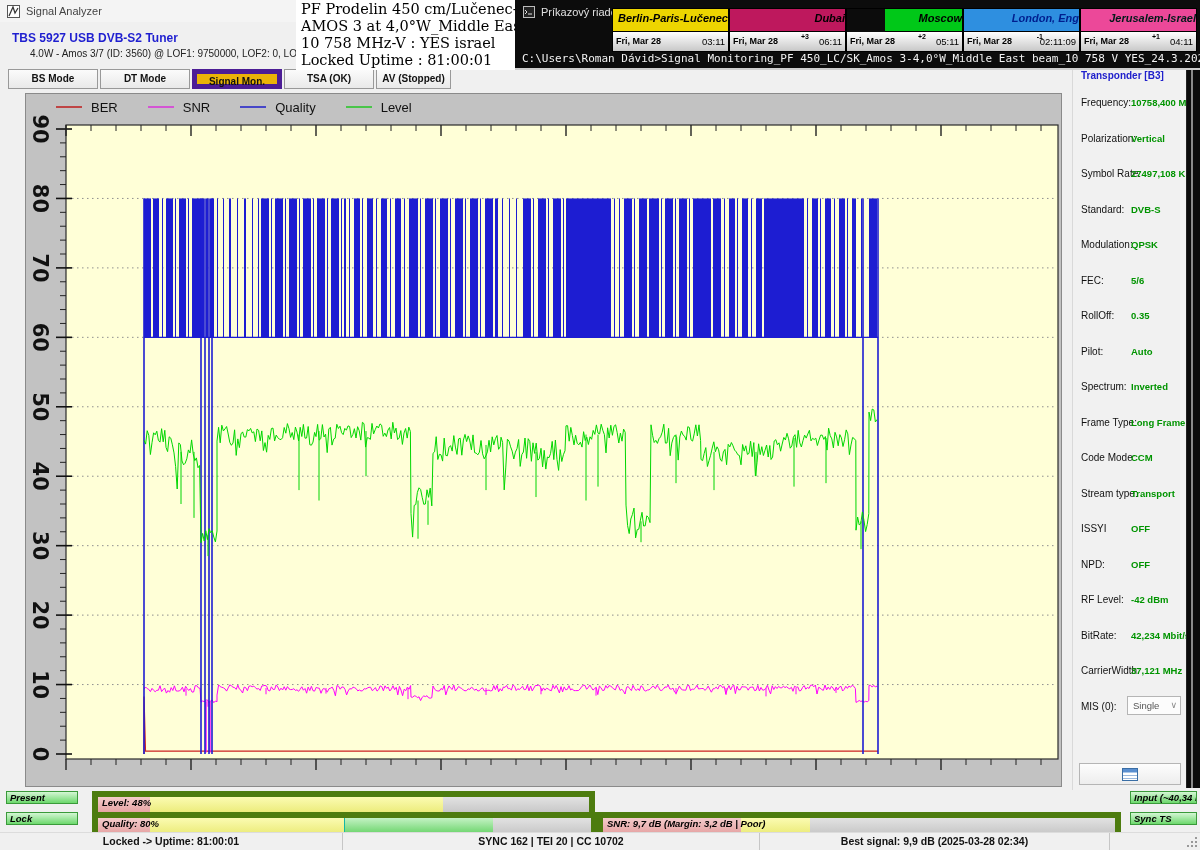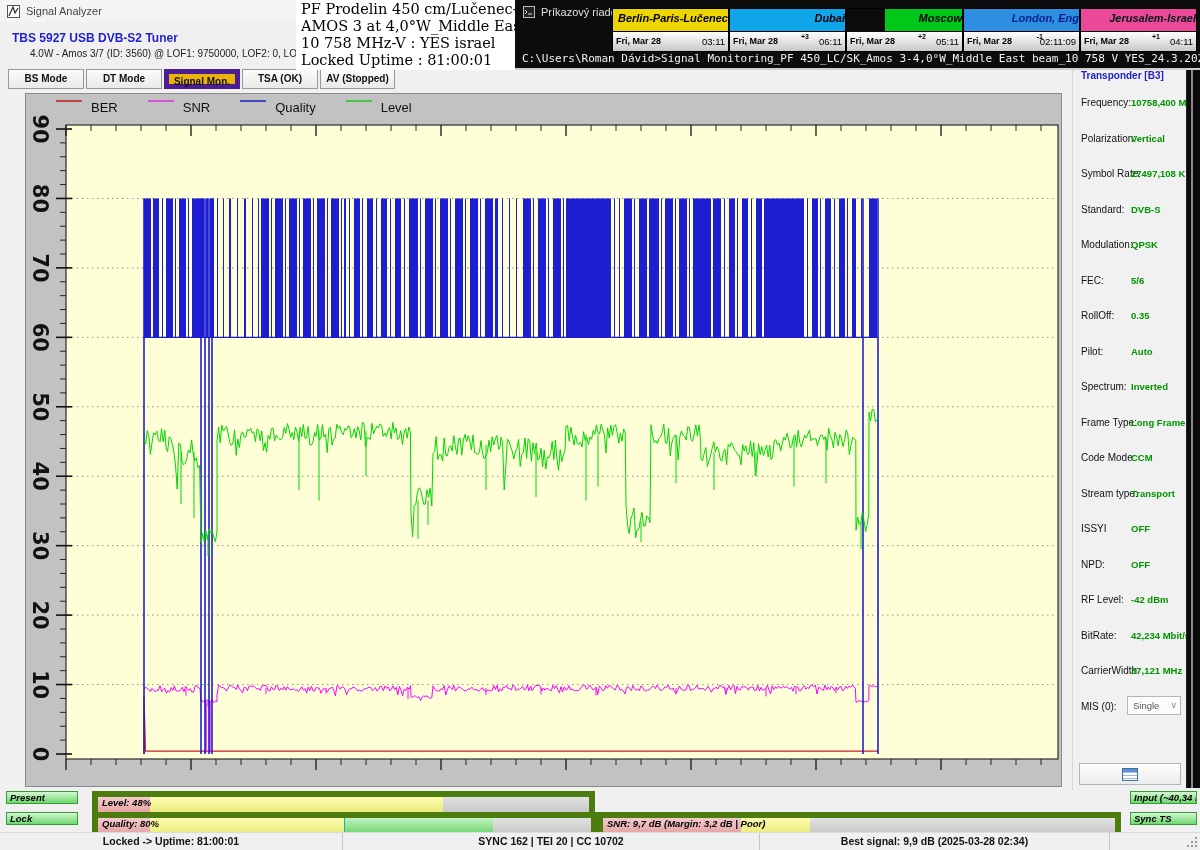--- a/index.html
+++ b/index.html
@@ -7,21 +7,21 @@
   .screen{position:relative;width:1200px;height:850px;background:#f0f0f0;overflow:hidden;
           font-family:"Liberation Sans",sans-serif;color:#111}
   .abs{position:absolute}
 
   
   .titlebar{left:0;top:0;width:515px;height:22px;background:#f4f4f4;display:flex;align-items:center;gap:6px;padding-left:7px}
   .titlebar .t{font-size:11px;color:#444}
   .tuner-name{left:12px;top:31px;font-size:12px;font-weight:bold;color:#1f1fd0}
   .tuner-config{left:30px;top:48px;font-size:10px;color:#222}
   .tabs{left:8px;top:69px;display:flex;gap:2px}
-  .tab{width:76px;height:20px;font-size:10px;font-weight:bold;text-align:center;line-height:18px;
+  .tab{width:90px;height:20px;font-size:10px;font-weight:bold;text-align:center;line-height:18px;
        background:linear-gradient(#fbfbfb,#e9e9e9);border:1px solid #999;color:#111}
   .tab.active{background:#eab308;border:5px solid #4c1d95;line-height:16px}
   .tab.wide{width:75px}
 
   
   .note{left:296px;top:0;width:219px;height:70px;background:#fff;padding:1px 5px;z-index:6;
         font-family:"DejaVu Serif",serif;font-size:14.5px;line-height:17px;color:#000;white-space:nowrap;overflow:hidden}
 
   
   .terminal{left:515px;top:0;width:685px;height:70px;background:#0c0c0c;z-index:5;border-bottom:2px solid #cfcfcf}
@@ -39,21 +39,21 @@
   .clock .tm{position:absolute;right:3px;top:4px;font-size:9.5px;font-weight:normal;color:#000}
 
   
   .logo{left:572px;top:78px;width:76px;height:62px;background:#fff;border-radius:10px;z-index:4;
         box-shadow:0 0 0 1px #d8d8d8;text-align:center}
   .logo .lt{font-size:8.5px;font-weight:bold;color:#c11;margin-top:-3px;letter-spacing:.2px}
 
   
   .chart-panel{left:25px;top:93px;width:1037px;height:694px;background:#c2c2c2;border:1px solid #8a8a8a}
   .legend{position:absolute;left:30px;top:4px;display:flex;gap:30px;align-items:center;height:18px}
-  .legend .item{display:flex;align-items:flex-start;gap:9px}
+  .legend .item{display:flex;align-items:center;gap:9px}
   .legend .sw{width:26px;height:2.6px}
   .legend .lb{font-size:13px;color:#111}
 
   
   .sidebar{left:1072px;top:58px;width:114px;height:732px;background:#f1f1f1;border-left:1px solid #d9d9d9}
   .sb-header{position:absolute;left:8px;top:12px;font-size:10px;font-weight:bold;color:#2121cc}
   .sb-rows{position:absolute;left:0;top:28px;width:114px}
   .sb-row{position:relative;height:35.5px}
   .sb-row .l{position:absolute;left:8px;top:11px;font-size:10px;color:#111}
   .sb-row .v{position:absolute;left:58px;top:11px;font-size:9.5px;font-weight:bold;color:#009400;white-space:nowrap}
@@ -132,21 +132,21 @@
     <div class="clocks" id="clocks">
         <div class="clock">
           <div class="hd" style="background: rgb(237, 213, 0); color: rgb(0, 0, 0);">Berlin-Paris-Lučenec</div>
           <div class="rw">
             <span class="dt">Fri, Mar 28</span>
             <span class="off"></span>
             <span class="tm">03:11</span>
           </div>
         </div>
         <div class="clock">
-          <div class="hd" style="background: #0ea5e9; color: rgb(0, 0, 0);">Dubai</div>
+          <div class="hd" style="background: #be185d; color: rgb(0, 0, 0);">Dubai</div>
           <div class="rw">
             <span class="dt">Fri, Mar 28</span>
             <span class="off">+3</span>
             <span class="tm">06:11</span>
           </div>
         </div>
         <div class="clock">
           <div class="hd" style="background: rgb(0, 200, 24); color: rgb(0, 0, 0); margin-left: 38px;">Moscow</div>
           <div class="rw">
             <span class="dt">Fri, Mar 28</span>

